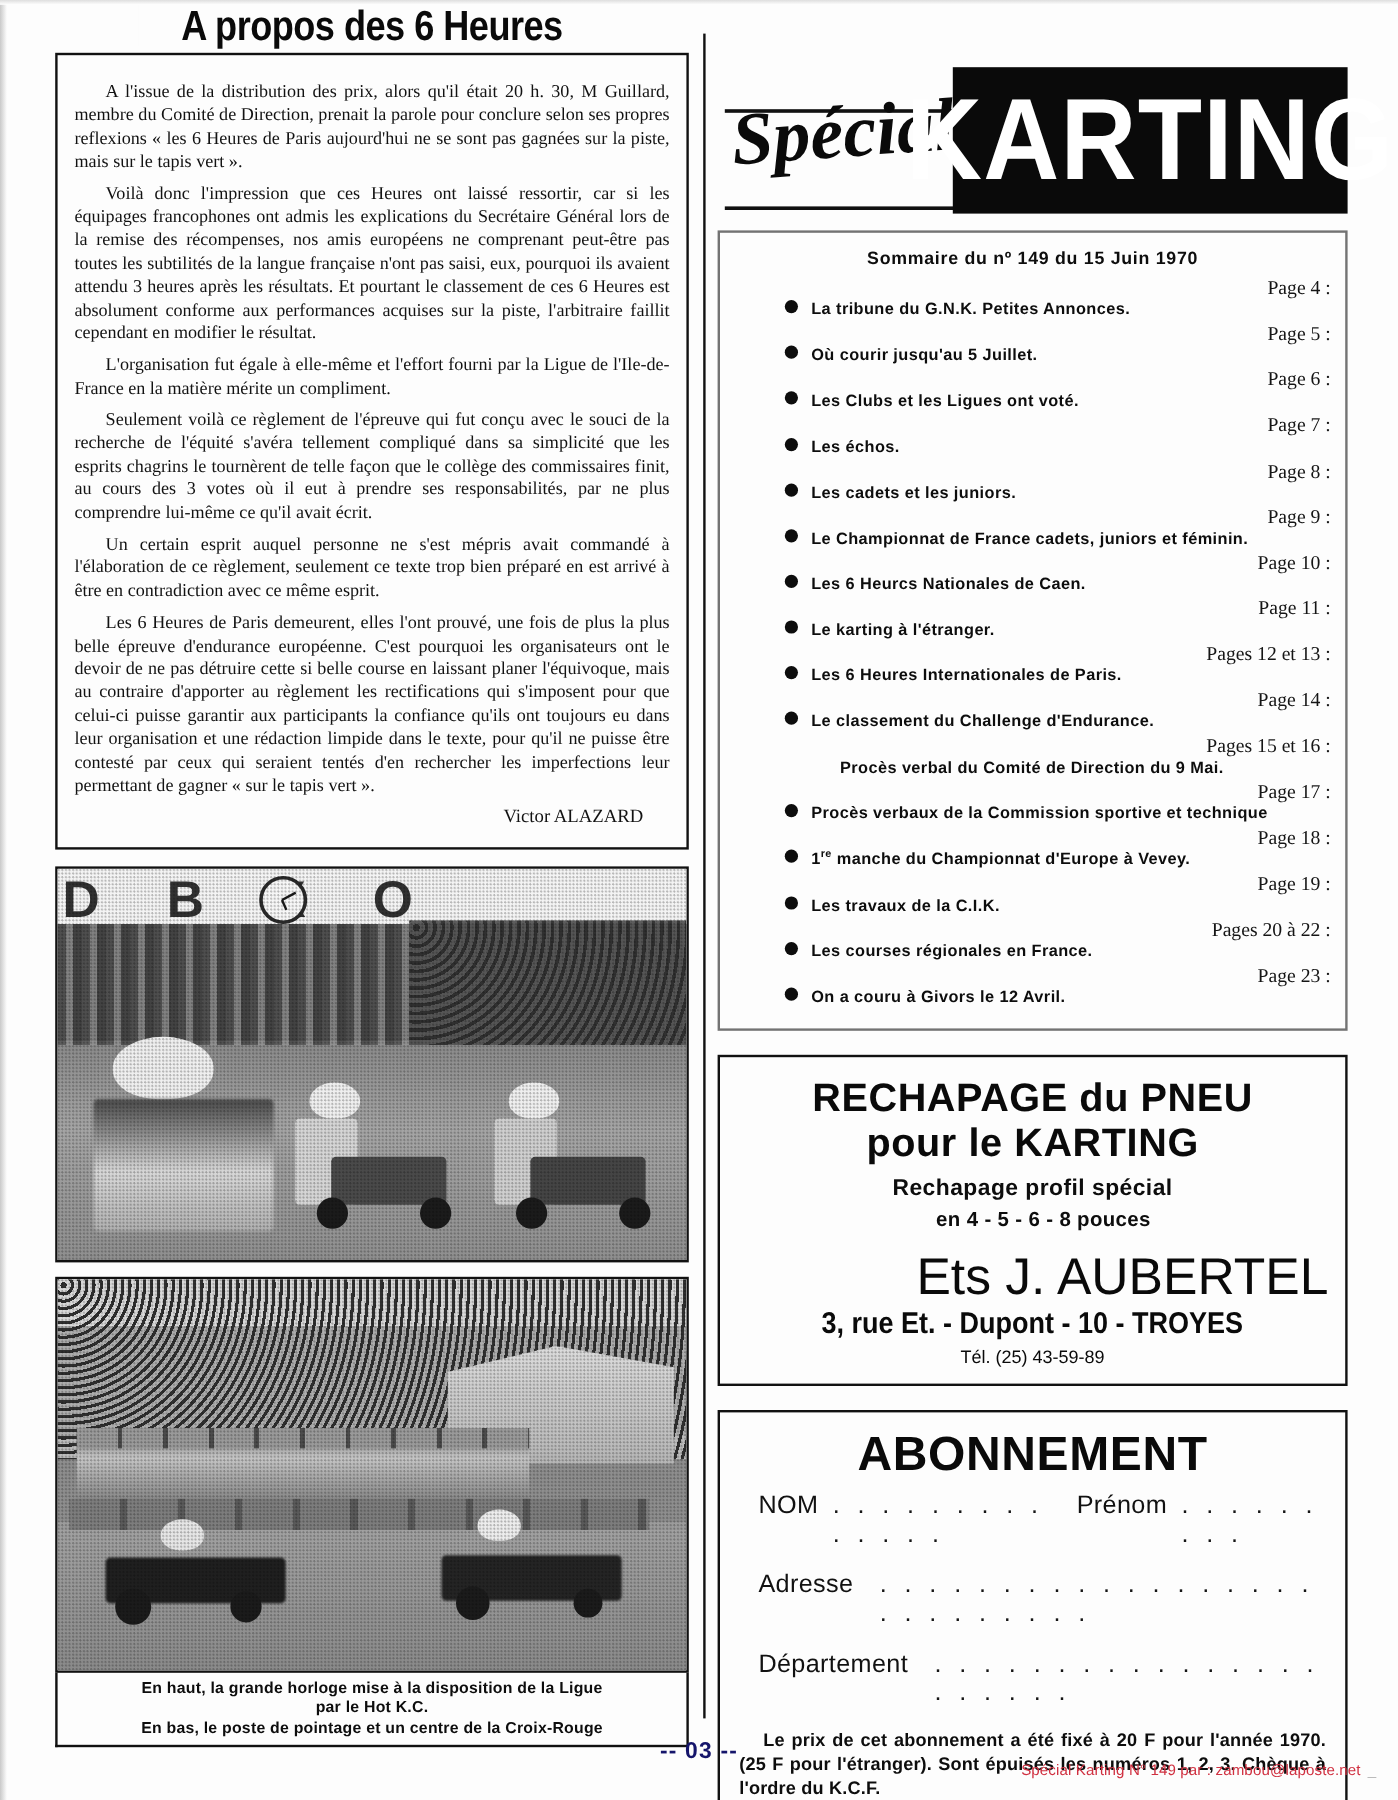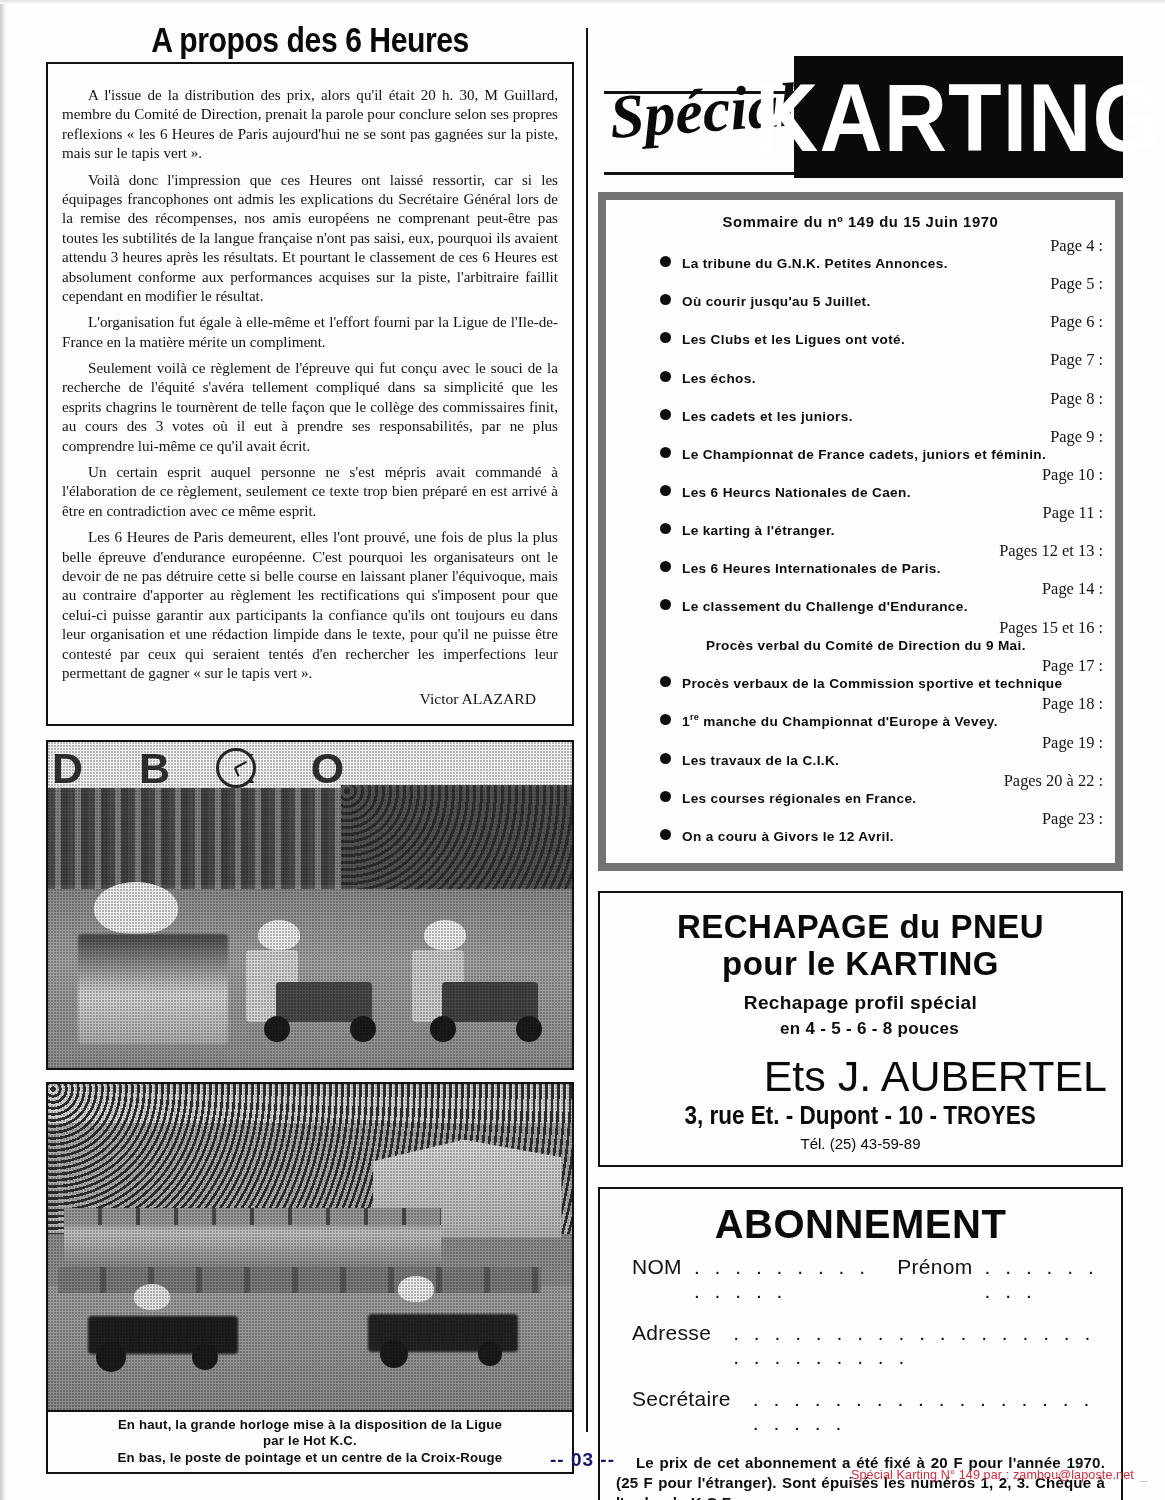--- a/index.html
+++ b/index.html
@@ -20,21 +20,21 @@
     position: absolute; left: 0; top: 0; width: 6px; height: 1500px;
     background: linear-gradient(90deg,#c9c9c9,#ffffff);
   }
   .scan-edge-top {
     position: absolute; left: 0; top: 0; width: 1165px; height: 4px;
     background: linear-gradient(180deg,#dedede,#ffffff);
   }
 
   
   .left-col {
-    position: absolute; left: 46px; top: 62px; width: 528px;
+    position: absolute; left: 46px; top: 44px; width: 528px;
   }
   .article-box {
     border: 2px solid #111;
     border-top: 2px solid #111;
     padding: 22px 14px 16px 14px;
     position: relative;
   }
   .article-title {
     position: absolute;
     top: -42px; left: 50%; transform: translateX(-50%);
@@ -125,21 +125,21 @@
     font-size: 86px;
     color: #ffffff;
     letter-spacing: 1px;
     line-height: 1;
     display: inline-block;
     transform: scaleX(1.02) scaleY(1.12);
   }
 
   
   .somm-box {
-    border: 8px solid #737373;
+    border: 2px solid #737373;
     margin-top: 14px;
     padding: 10px 12px 16px 12px;
   }
   .somm-title {
     text-align: center;
     font-family: "Liberation Sans", sans-serif;
     font-weight: bold;
     font-size: 14.8px;
     letter-spacing: 0.6px;
     margin: 4px 0 6px 0;
@@ -535,21 +535,21 @@
         <span>Prénom</span>
         <span class="dots" style="margin-left:12px;">. . . . . . . . .</span>
       </div>
 
       <div class="sub-row">
         <span>Adresse</span>
         <span class="dots" style="margin-left:22px;">. .  . .   . . . . . . . . . . . . . . . . . . . . . . .</span>
       </div>
 
       <div class="sub-row">
-        <span>Secrétaire</span>
+        <span>Département</span>
         <span class="dots" style="margin-left:22px;">. . . . . . . . . . . . . . . . . . . . . .</span>
       </div>
 
       <div class="sub-note">Le prix de cet abonnement a été fixé à 20 F pour l'année 1970. (25 F pour l'étranger). Sont épuisés les numéros 1, 2, 3. Chèque à l'ordre du K.C.F.</div>
     </div>
   </div>
 
   <div class="folio">-- 03 --</div>
   <div class="credit">
     <span>Spécial Karting N° 149 par :  zambou@laposte.net</span><span class="tail">_</span>

